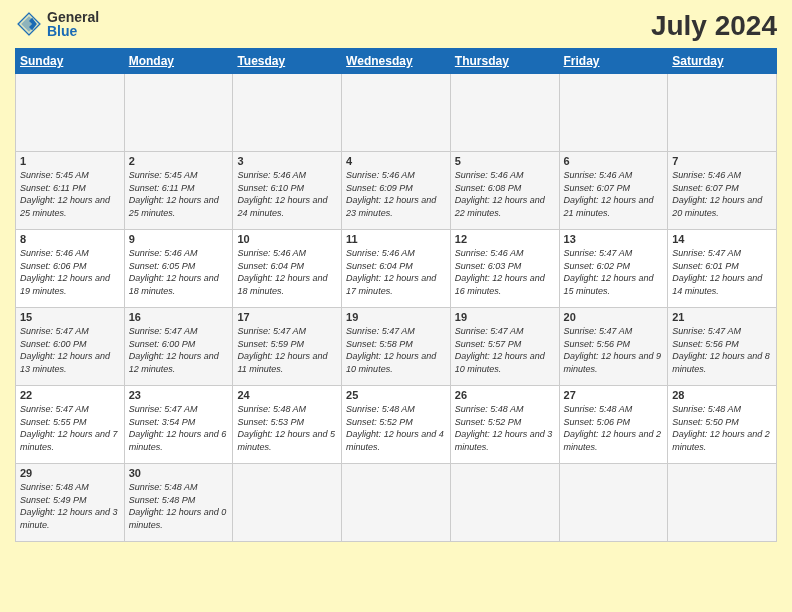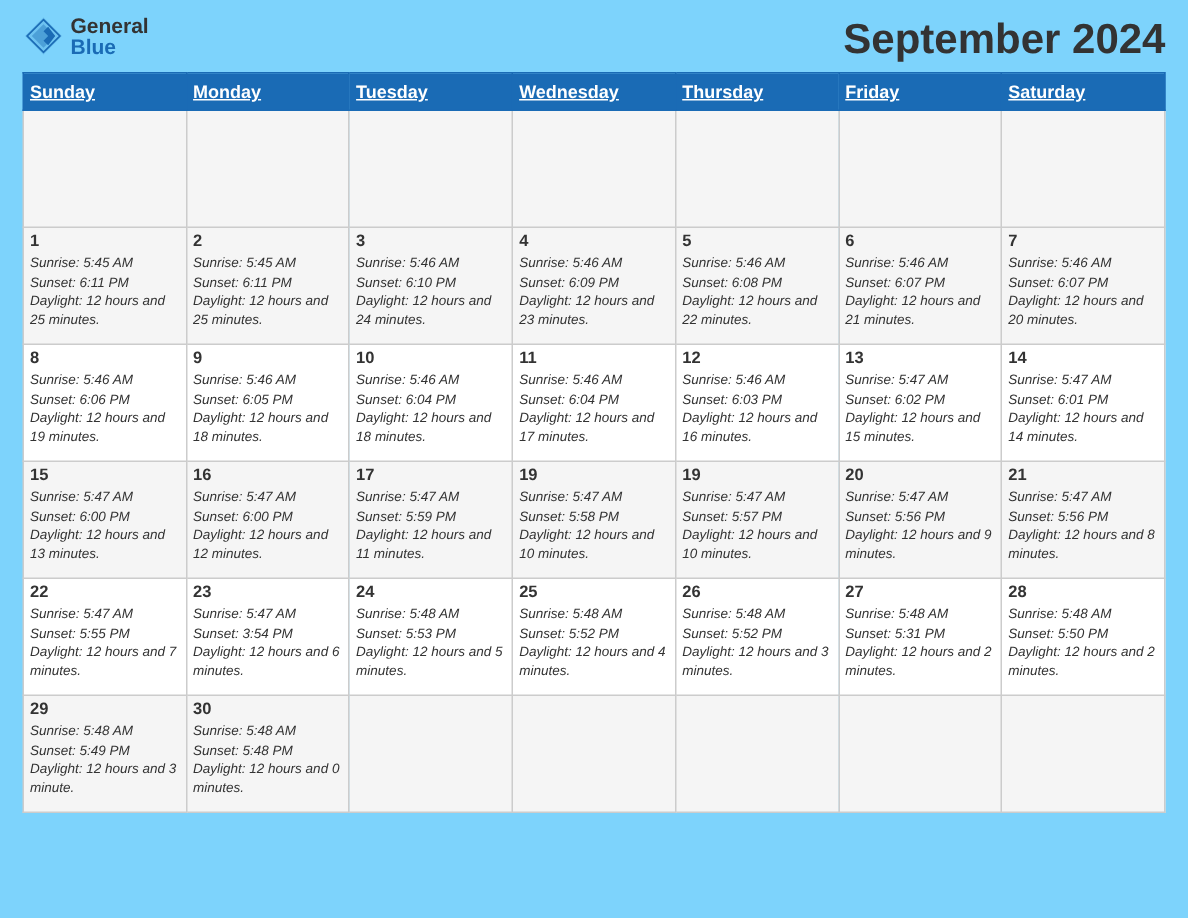--- a/index.html
+++ b/index.html
@@ -7,21 +7,21 @@
       font-family: Arial, sans-serif;
       background: #fff;
       width: 792px;
       height: 612px;
       overflow: hidden;
     }
     .page {
       width: 792px;
       height: 612px;
       padding: 10px 15px;
-      background: #7dd3fc;
+      background: #fef9c3;
     }
     .header-area {
       display: flex;
       justify-content: space-between;
       align-items: flex-start;
       margin-bottom: 6px;
     }
     .logo {
       display: flex;
       align-items: center;
@@ -112,21 +112,21 @@
         <polygon points="18,4 32,18 18,32 4,18" fill="none" stroke="#1a6bb5" stroke-width="1.5"></polygon>
         <polygon points="18,8 28,18 18,28 8,18" fill="#1a6bb5" opacity="0.4"></polygon>
         <polygon points="22,10 28,18 22,26 18,22 22,18 18,14" fill="#1a6bb5"></polygon>
       </svg>
       <div class="logo-text">
         <span class="logo-general">General</span>
         <span class="logo-blue">Blue</span>
       </div>
     </div>
     <div class="title-area">
-      <div class="main-title">September 2024</div>
+      <div class="main-title">July 2024</div>
     </div>
   </div>
 
   <table class="calendar-table">
     <thead>
       <tr>
         <th>Sunday</th>
         <th>Monday</th>
         <th>Tuesday</th>
         <th>Wednesday</th>
@@ -357,21 +357,21 @@
             <div class="day-info">
               <div>Sunrise: 5:48 AM</div>
               <div>Sunset: 5:52 PM</div>
               <div>Daylight: 12 hours and 3 minutes.</div>
             </div>
           </td>
           <td>
             <span class="day-num">27</span>
             <div class="day-info">
               <div>Sunrise: 5:48 AM</div>
-              <div>Sunset: 5:31 PM</div>
+              <div>Sunset: 5:06 PM</div>
               <div>Daylight: 12 hours and 2 minutes.</div>
             </div>
           </td>
           <td>
             <span class="day-num">28</span>
             <div class="day-info">
               <div>Sunrise: 5:48 AM</div>
               <div>Sunset: 5:50 PM</div>
               <div>Daylight: 12 hours and 2 minutes.</div>
             </div>

